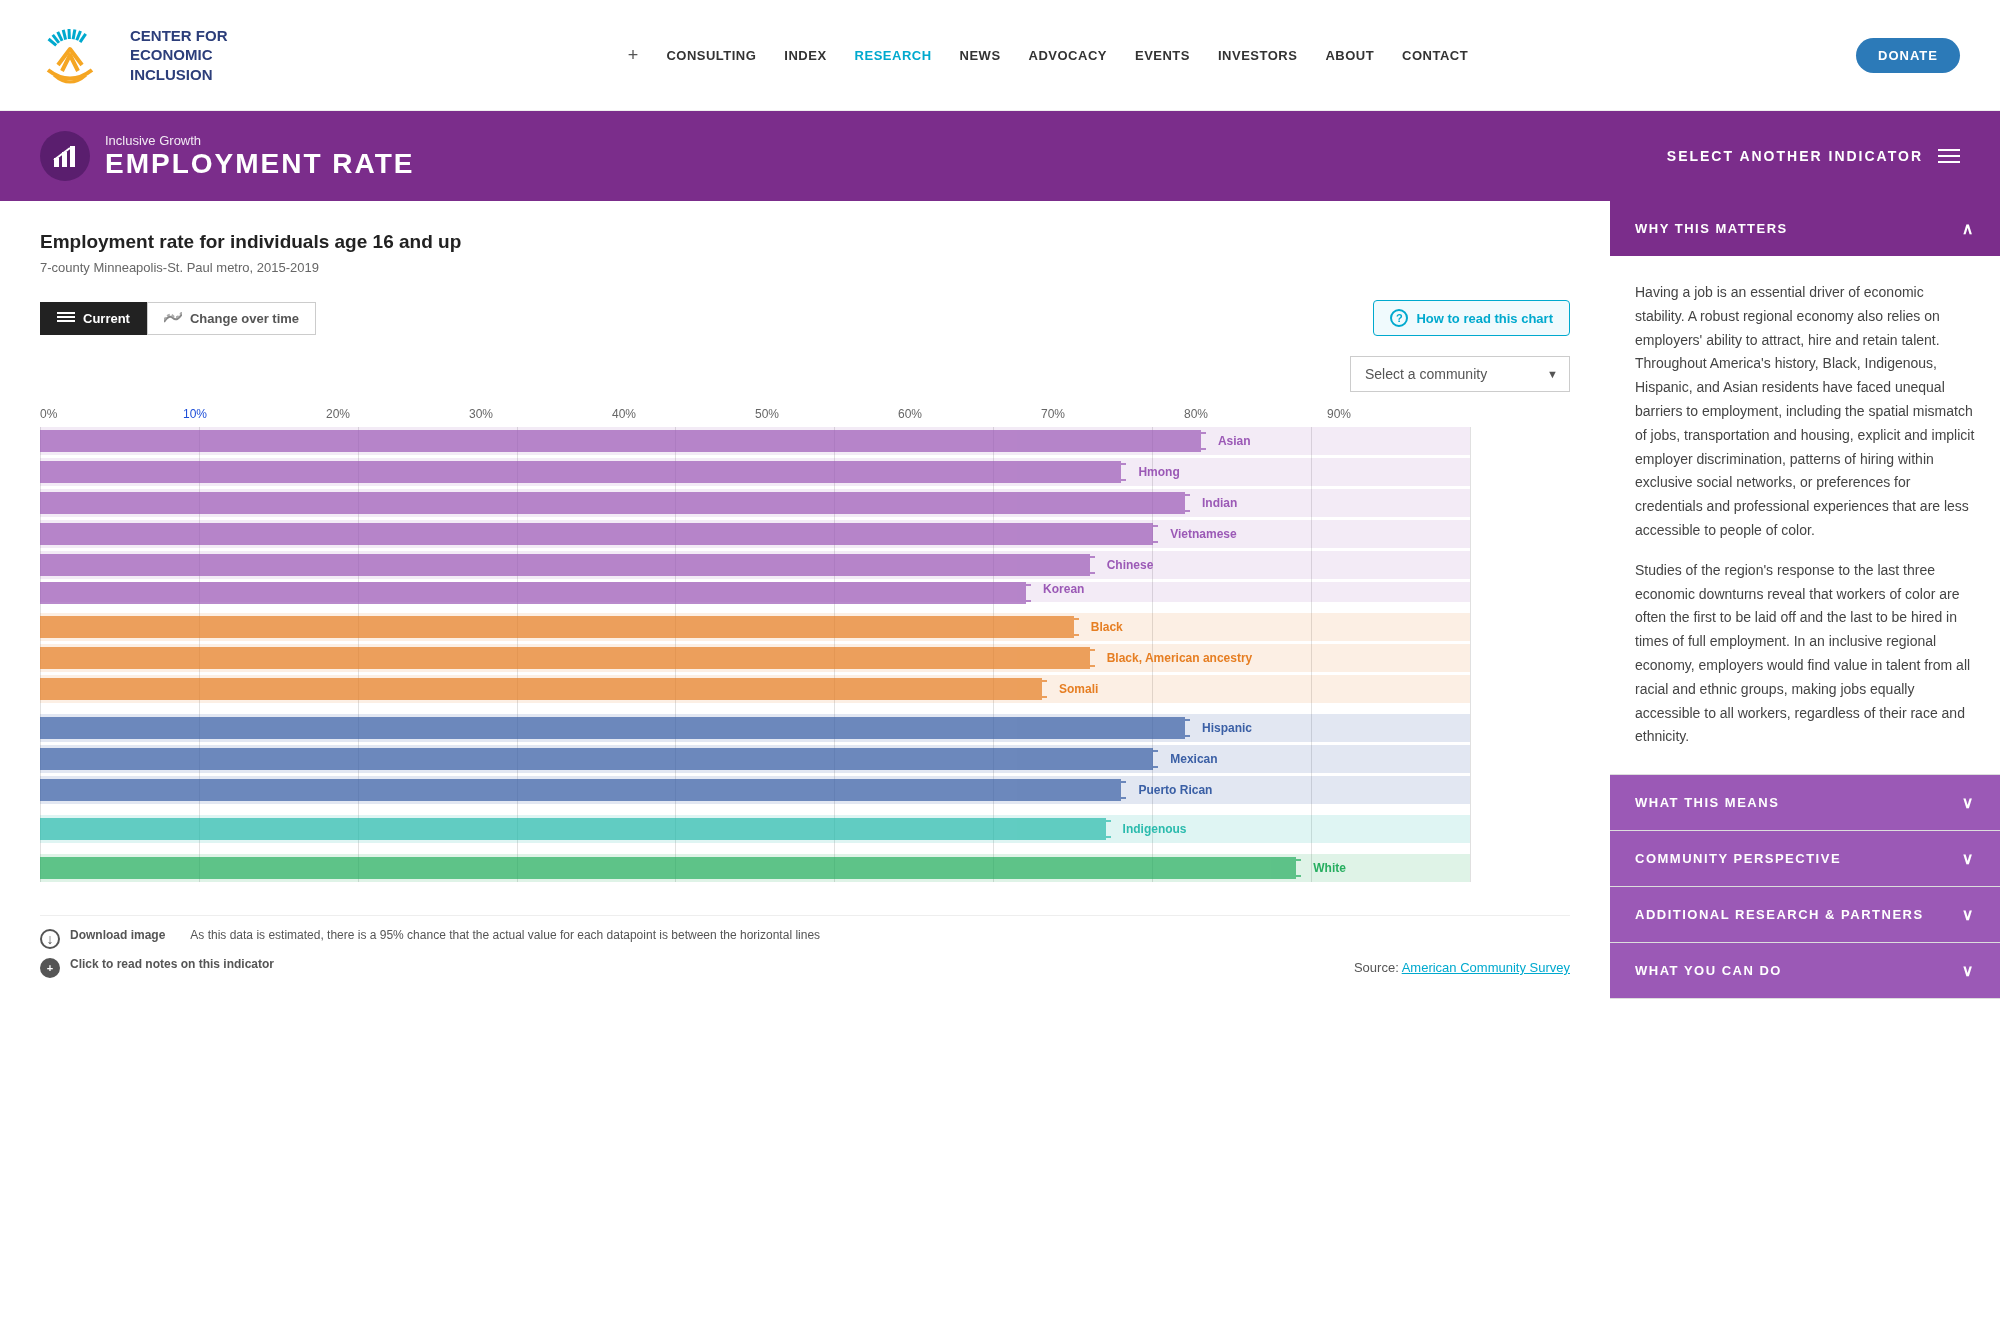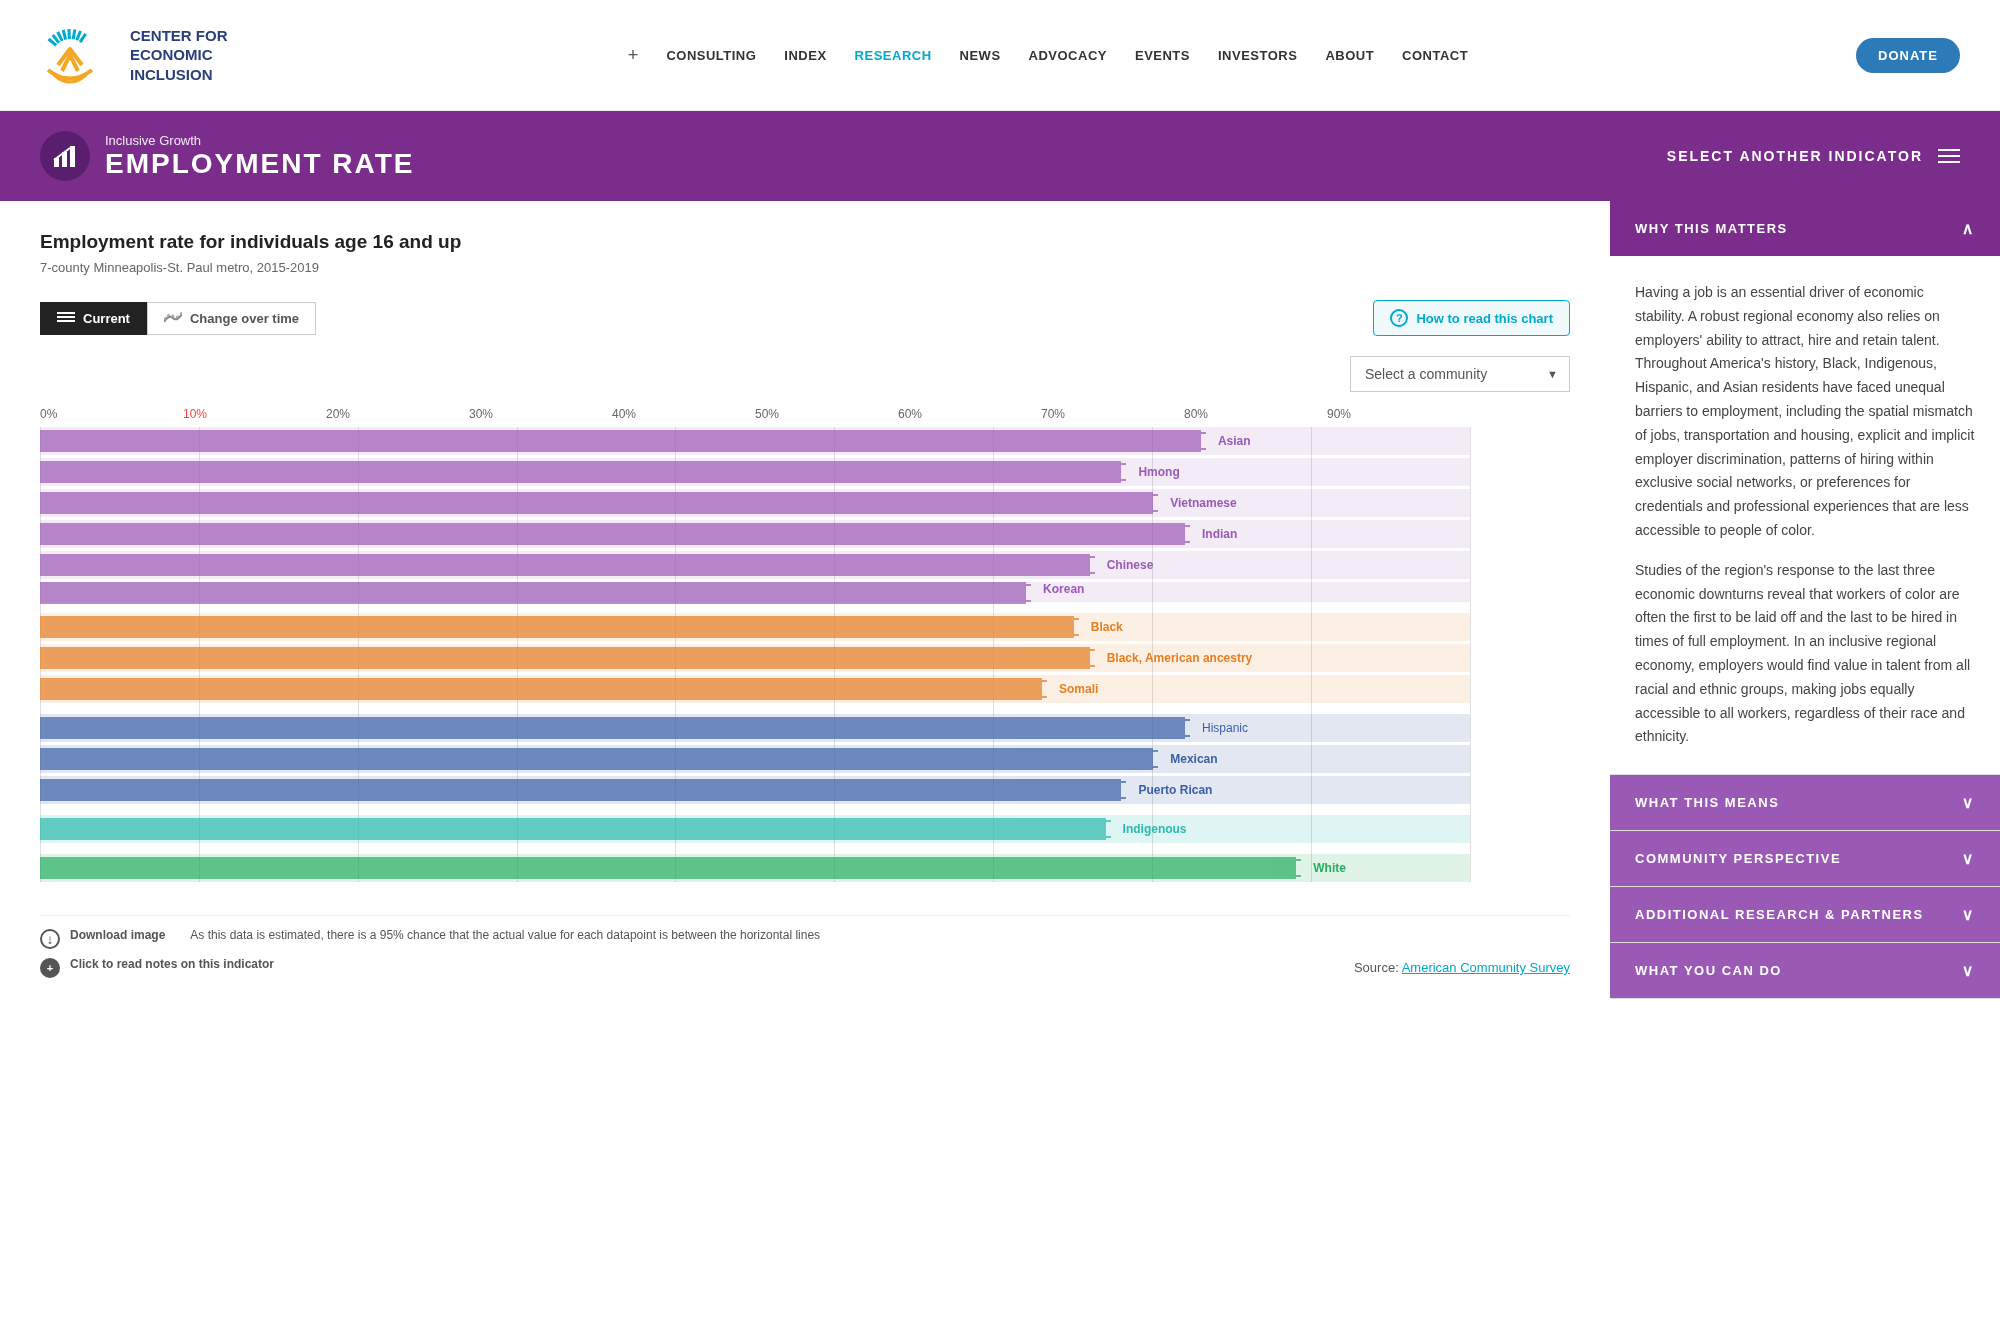--- a/index.html
+++ b/index.html
@@ -417,21 +417,21 @@
         <select class="community-select">
           <option>Select a community</option>
         </select>
       </div>
     </div>
 
     <div class="chart-container">
 
       <div style="display:flex;padding-right:100px;margin-bottom:6px;">
         <span style="font-size:12px;color:#666;width:11.11%;text-align:left;">0%</span>
-        <span style="font-size:12px;color:#ef4444;width:11.11%;text-align:left;">10%</span>
+        <span style="font-size:12px;color:#1d4ed8;width:11.11%;text-align:left;">10%</span>
         <span style="font-size:12px;color:#666;width:11.11%;text-align:left;">20%</span>
         <span style="font-size:12px;color:#666;width:11.11%;text-align:left;">30%</span>
         <span style="font-size:12px;color:#666;width:11.11%;text-align:left;">40%</span>
         <span style="font-size:12px;color:#666;width:11.11%;text-align:left;">50%</span>
         <span style="font-size:12px;color:#666;width:11.11%;text-align:left;">60%</span>
         <span style="font-size:12px;color:#666;width:11.11%;text-align:left;">70%</span>
         <span style="font-size:12px;color:#666;width:11.11%;text-align:left;">80%</span>
         <span style="font-size:12px;color:#666;width:11.11%;text-align:left;">90%</span>
       </div>
 
@@ -463,36 +463,36 @@
             <div style="display: flex; align-items: center; height: 28px; margin-bottom: 3px; background: rgba(155, 89, 182, 0.12); position: relative;">
               <div style="width: 75.5556%; height: 22px; background: rgb(155, 89, 182); opacity: 0.7; position: relative; flex-shrink: 0;">
                 <div style="position: absolute; right: -1px; top: 0px; width: 2px; height: 22px; background: rgb(155, 89, 182); opacity: 1;">
                   <div style="position: absolute; top: 2px; left: -5px; width: 12px; height: 2px; background: rgb(155, 89, 182);"></div>
                   <div style="position: absolute; bottom: 2px; left: -5px; width: 12px; height: 2px; background: rgb(155, 89, 182);"></div>
                 </div>
               </div>
               <span style="margin-left: 18px; font-size: 12px; font-weight: 600; color: rgb(155, 89, 182); white-space: nowrap; flex-shrink: 0;">Hmong</span>
             </div>
             <div style="display: flex; align-items: center; height: 28px; margin-bottom: 3px; background: rgba(155, 89, 182, 0.12); position: relative;">
+              <div style="width: 80%; height: 22px; background: rgb(155, 89, 182); opacity: 0.7; position: relative; flex-shrink: 0;">
+                <div style="position: absolute; right: -1px; top: 0px; width: 2px; height: 22px; background: rgb(155, 89, 182); opacity: 1;">
+                  <div style="position: absolute; top: 2px; left: -5px; width: 12px; height: 2px; background: rgb(155, 89, 182);"></div>
+                  <div style="position: absolute; bottom: 2px; left: -5px; width: 12px; height: 2px; background: rgb(155, 89, 182);"></div>
+                </div>
+              </div>
+              <span style="margin-left: 18px; font-size: 12px; font-weight: 600; color: rgb(155, 89, 182); white-space: nowrap; flex-shrink: 0;">Indian</span>
+            </div>
+            <div style="display: flex; align-items: center; height: 28px; margin-bottom: 3px; background: rgba(155, 89, 182, 0.12); position: relative;">
               <div style="width: 77.7778%; height: 22px; background: rgb(155, 89, 182); opacity: 0.7; position: relative; flex-shrink: 0;">
                 <div style="position: absolute; right: -1px; top: 0px; width: 2px; height: 22px; background: rgb(155, 89, 182); opacity: 1;">
                   <div style="position: absolute; top: 2px; left: -5px; width: 12px; height: 2px; background: rgb(155, 89, 182);"></div>
                   <div style="position: absolute; bottom: 2px; left: -5px; width: 12px; height: 2px; background: rgb(155, 89, 182);"></div>
                 </div>
               </div>
               <span style="margin-left: 18px; font-size: 12px; font-weight: 600; color: rgb(155, 89, 182); white-space: nowrap; flex-shrink: 0;">Vietnamese</span>
-            </div>
-            <div style="display: flex; align-items: center; height: 28px; margin-bottom: 3px; background: rgba(155, 89, 182, 0.12); position: relative;">
-              <div style="width: 80%; height: 22px; background: rgb(155, 89, 182); opacity: 0.7; position: relative; flex-shrink: 0;">
-                <div style="position: absolute; right: -1px; top: 0px; width: 2px; height: 22px; background: rgb(155, 89, 182); opacity: 1;">
-                  <div style="position: absolute; top: 2px; left: -5px; width: 12px; height: 2px; background: rgb(155, 89, 182);"></div>
-                  <div style="position: absolute; bottom: 2px; left: -5px; width: 12px; height: 2px; background: rgb(155, 89, 182);"></div>
-                </div>
-              </div>
-              <span style="margin-left: 18px; font-size: 12px; font-weight: 600; color: rgb(155, 89, 182); white-space: nowrap; flex-shrink: 0;">Indian</span>
             </div>
             <div style="display: flex; align-items: center; height: 28px; margin-bottom: 3px; background: rgba(155, 89, 182, 0.12); position: relative;">
               <div style="width: 73.3333%; height: 22px; background: rgb(155, 89, 182); opacity: 0.7; position: relative; flex-shrink: 0;">
                 <div style="position: absolute; right: -1px; top: 0px; width: 2px; height: 22px; background: rgb(155, 89, 182); opacity: 1;">
                   <div style="position: absolute; top: 2px; left: -5px; width: 12px; height: 2px; background: rgb(155, 89, 182);"></div>
                   <div style="position: absolute; bottom: 2px; left: -5px; width: 12px; height: 2px; background: rgb(155, 89, 182);"></div>
                 </div>
               </div>
               <span style="margin-left: 18px; font-size: 12px; font-weight: 600; color: rgb(155, 89, 182); white-space: nowrap; flex-shrink: 0;">Chinese</span>
             </div>
@@ -534,21 +534,21 @@
               <span style="margin-left: 18px; font-size: 12px; font-weight: 600; color: rgb(230, 126, 34); white-space: nowrap; flex-shrink: 0;">Somali</span>
             </div>
             <div style="height: 8px;"></div>
             <div style="display: flex; align-items: center; height: 28px; margin-bottom: 3px; background: rgba(58, 95, 165, 0.15); position: relative;">
               <div style="width: 80%; height: 22px; background: rgb(58, 95, 165); opacity: 0.7; position: relative; flex-shrink: 0;">
                 <div style="position: absolute; right: -1px; top: 0px; width: 2px; height: 22px; background: rgb(58, 95, 165); opacity: 1;">
                   <div style="position: absolute; top: 2px; left: -5px; width: 12px; height: 2px; background: rgb(58, 95, 165);"></div>
                   <div style="position: absolute; bottom: 2px; left: -5px; width: 12px; height: 2px; background: rgb(58, 95, 165);"></div>
                 </div>
               </div>
-              <span style="margin-left: 18px; font-size: 12px; font-weight: 400; color: rgb(58, 95, 165); white-space: nowrap; flex-shrink: 0;">Hispanic</span>
+              <span style="margin-left: 18px; font-size: 12px; font-weight: 700; color: rgb(58, 95, 165); white-space: nowrap; flex-shrink: 0;">Hispanic</span>
             </div>
             <div style="display: flex; align-items: center; height: 28px; margin-bottom: 3px; background: rgba(58, 95, 165, 0.15); position: relative;">
               <div style="width: 77.7778%; height: 22px; background: rgb(58, 95, 165); opacity: 0.7; position: relative; flex-shrink: 0;">
                 <div style="position: absolute; right: -1px; top: 0px; width: 2px; height: 22px; background: rgb(58, 95, 165); opacity: 1;">
                   <div style="position: absolute; top: 2px; left: -5px; width: 12px; height: 2px; background: rgb(58, 95, 165);"></div>
                   <div style="position: absolute; bottom: 2px; left: -5px; width: 12px; height: 2px; background: rgb(58, 95, 165);"></div>
                 </div>
               </div>
               <span style="margin-left: 18px; font-size: 12px; font-weight: 600; color: rgb(58, 95, 165); white-space: nowrap; flex-shrink: 0;">Mexican</span>
             </div>

